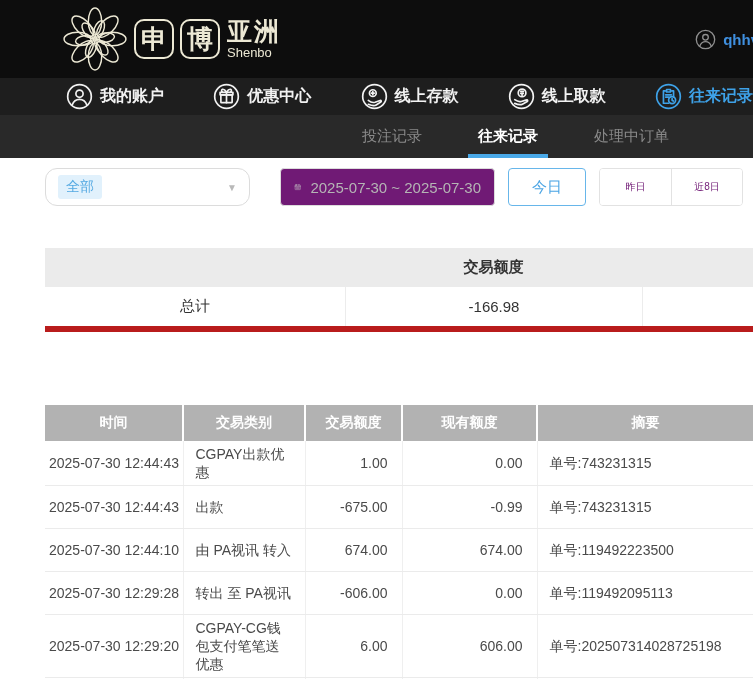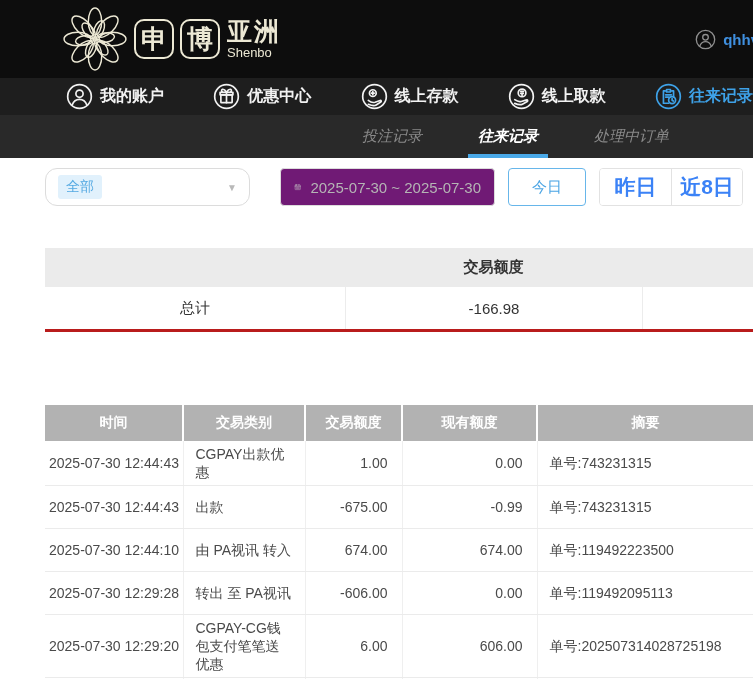--- a/index.html
+++ b/index.html
@@ -23,47 +23,47 @@
   
   .navbar { position:absolute; left:0; top:78px; width:753px; height:37px; background:#1e1e1e;
             display:flex; align-items:center; justify-content:space-between; padding-left:66px; }
   .nav-item { display:flex; align-items:center; gap:7px; color:#f2f2f2; font-size:16px; font-weight:bold;
               white-space:nowrap; cursor:pointer; }
   .nav-item .nico { width:27px; height:27px; flex:0 0 auto; }
   .nav-item.active { color:#3ea2e8; }
 
   
   .tabbar { position:absolute; left:0; top:115px; width:753px; height:43px; background:#292929;
-            display:flex; align-items:stretch; padding-left:352px; gap:36px;font-style:italic; }
+            display:flex; align-items:stretch; padding-left:352px; gap:36px; }
   .tab { position:relative; display:flex; align-items:center; color:#8a8a8a; font-size:15px;
          padding:0 10px; cursor:pointer; white-space:nowrap; }
   .tab.active { color:#fff; font-weight:bold; }
   .tab.active::after { content:""; position:absolute; left:0; right:0; bottom:0; height:4px; background:#4aa9e8; }
 
   
   .filter-row { position:absolute; left:45px; top:168px; height:38px; display:flex; align-items:center; }
   .select-box { width:205px; height:38px; border:1px solid #dcdcdc; border-radius:12px; background:#fff;
                 display:flex; align-items:center; padding:0 12px; cursor:pointer; }
   .chip { background:#e1f1fc; color:#54a9e2; font-size:14px; padding:3px 8px; border-radius:3px; }
   .caret { margin-left:auto; color:#b9b9b9; font-size:10px; }
   .date-box { width:215px; height:38px; border:1px solid #dcdcdc; border-radius:4px; background:#701a75;
               display:flex; align-items:center; gap:9px; padding:0 13px; margin-left:30px; cursor:pointer; }
   .cal-ic { width:16px; height:16px; }
   .date-text { color:#b5b5b5; font-size:15px; white-space:nowrap; }
   .btn-today { width:78px; height:38px; margin-left:13px; border:1px solid #67b6ea; border-radius:4px;
                background:#fff; color:#4aa4e4; font-size:15px; display:flex; align-items:center; justify-content:center; cursor:pointer;text-align:right; }
   .btn-group { display:flex; height:38px; margin-left:13px; border:1px solid #e2e2e2; border-radius:4px; overflow:hidden; }
   .btn-group .qbtn { width:71px; display:flex; align-items:center; justify-content:center;
-                     color:#3b82f6; font-size:21px; background:#fff; cursor:pointer;font-weight:bold; }
+                     color:#701a75; font-size:10px; background:#fff; cursor:pointer; }
   .btn-group .qbtn + .qbtn { border-left:1px solid #e2e2e2; }
 
   
   .summary { position:absolute; left:45px; top:248px; width:708px; font-size:15px; color:#333; }
   .summary .s-head { display:flex; height:39px; background:#ebebeb; align-items:center; }
-  .summary .s-row { display:flex; height:45px; align-items:center; border-bottom:3px solid #b91c1c; }
+  .summary .s-row { display:flex; height:45px; align-items:center; border-bottom:6px solid #b91c1c; }
   .s-c1 { width:300px; text-align:center; }
   .s-c2 { width:297px; text-align:center; }
   .s-c3 { flex:1; }
   .s-row .s-c2, .s-row .s-c3 { border-left:1px solid #ececec; height:100%; display:flex; align-items:center; justify-content:center; }
   .summary .s-head .s-c2 { border:none; font-weight:bold; justify-content:center; display:flex; }
 
   
   .datatable { position:absolute; left:45px; top:405px; width:708px; border-collapse:collapse;
                font-size:14px; color:#4a4a4a; table-layout:fixed; }
   .datatable thead th { background:#b2b2b2; color:#fff; font-size:14px; font-weight:bold; height:36px;

